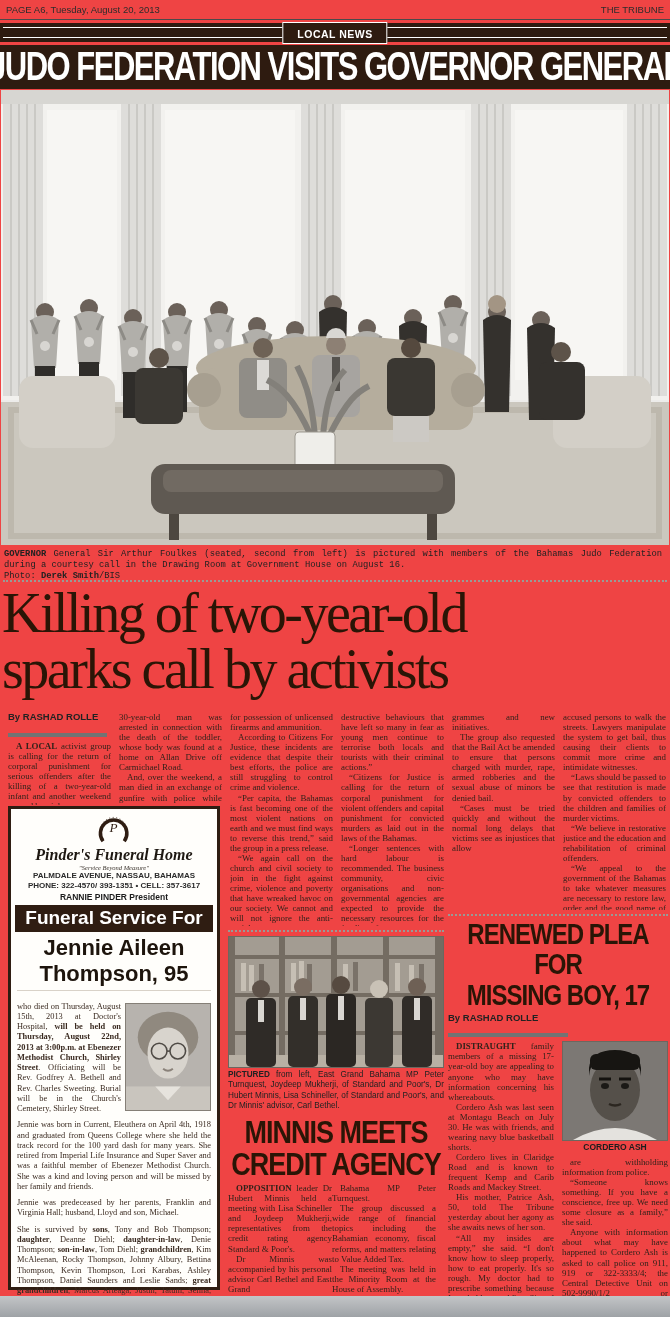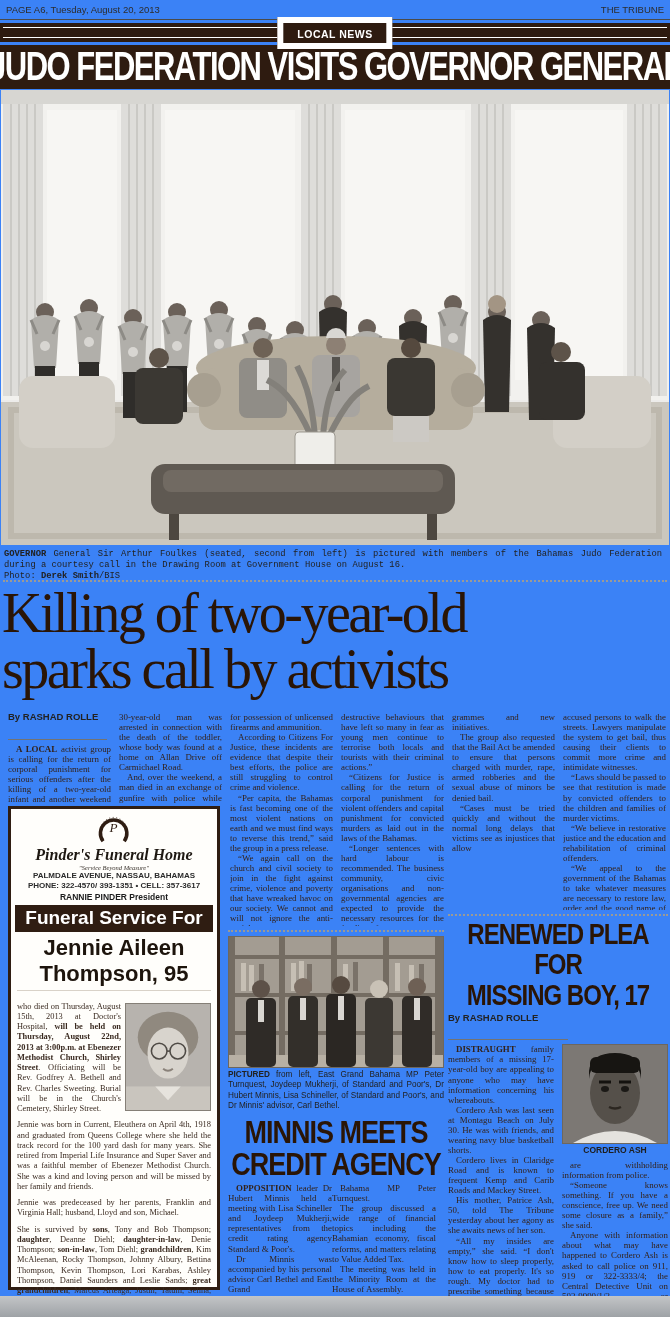--- a/index.html
+++ b/index.html
@@ -1,29 +1,29 @@
 <!DOCTYPE html>
 <html><head>
 <meta charset="utf-8">
 <style>
   html,body{margin:0;padding:0;background:#888;}
-  .page{position:relative;width:670px;height:1317px;background:#3b82f6;margin:0 auto;
+  .page{position:relative;width:670px;height:1317px;background:#ef4444;margin:0 auto;
         font-family:"Liberation Serif",serif;color:#30201a;overflow:hidden;}
   .b{font-weight:bold;}
   
   .masthead{position:absolute;top:4px;left:6px;right:6px;height:14px;display:flex;
             justify-content:space-between;font-family:"Liberation Sans",sans-serif;
             font-size:9.5px;color:#2c2c2c;}
   .mastrule{position:absolute;top:19px;left:0;width:670px;border-top:1.5px solid #4a4a4a;}
   
   .band{position:absolute;top:23px;left:0;width:670px;height:19px;background:#2e1b10;}
   .band:before,.band:after{content:"";position:absolute;left:3px;right:3px;border-top:1px solid #fff;}
   .band:before{top:4px}.band:after{bottom:4px}
   .band-box{position:absolute;left:50%;top:50%;transform:translate(-50%,-50%);
-            background:#2e1b10;border:6px solid #ffffff;padding:1px 14px;z-index:2;}
+            background:#2e1b10;border:1px solid #ffffff;padding:1px 14px;z-index:2;}
   .band-label{font-family:"Liberation Sans",sans-serif;font-weight:bold;font-size:10.5px;
               color:#fff;letter-spacing:.5px;white-space:nowrap;}
   
   .banner{position:absolute;top:45px;left:0;width:670px;height:44px;background:#2e1b10;
           display:flex;align-items:center;justify-content:center;overflow:hidden;}
   .banner span{font-family:"Liberation Sans",sans-serif;font-weight:bold;font-size:31px;
                color:#fff;letter-spacing:-1.5px;white-space:nowrap;transform:scaleY(1.32);}
   
   .photo-main{position:absolute;top:90px;left:1px;width:668px;height:455px;background:#e9e8e5;}
   .photo-main svg{display:block;width:100%;height:100%;}
@@ -40,21 +40,21 @@
   
   .col{position:absolute;top:712px;width:103px;font-size:8.9px;line-height:1.13;
        text-align:justify;overflow:hidden;color:#33221a;}
   .col p{margin:0;text-indent:8px;}
   .col .paras p:first-child{text-indent:0;}
   p.lead{margin:0;text-indent:8px;}
   #c1{left:8px;height:93px;} #c2{left:119px;height:93px;}
   #c3{left:230px;height:214px;} #c4{left:341px;height:214px;}
   #c5{left:452px;height:198px;} #c6{left:563px;height:198px;}
   .byline{font-family:"Liberation Sans",sans-serif;font-weight:bold;font-size:9.5px;
-          color:#222;border-bottom:1px solid #737373;padding-bottom:16px;margin:0 4px 4px 0;
+          color:#222;border-bottom:4px solid #737373;padding-bottom:10px;margin:0 4px 4px 0;
           text-align:left;}
   
   .funeral{position:absolute;left:8px;top:806px;width:212px;height:484px;box-sizing:border-box;
            border:3px solid #2f1d12;background:#fffefb;padding:3px 6px;text-align:center;}
   .fh-logo{height:30px;margin-top:1px;}
   .fh-name{font-family:"Liberation Serif",serif;font-style:italic;font-weight:bold;
            font-size:16px;color:#1e1812;line-height:1.05;}
   .fh-slogan{font-family:"Liberation Serif",serif;font-style:italic;font-size:6.5px;color:#3a332c;}
   .fh-addr,.fh-phone{font-family:"Liberation Sans",sans-serif;font-weight:bold;font-size:8px;
            color:#2b2b2b;line-height:1.3;}

